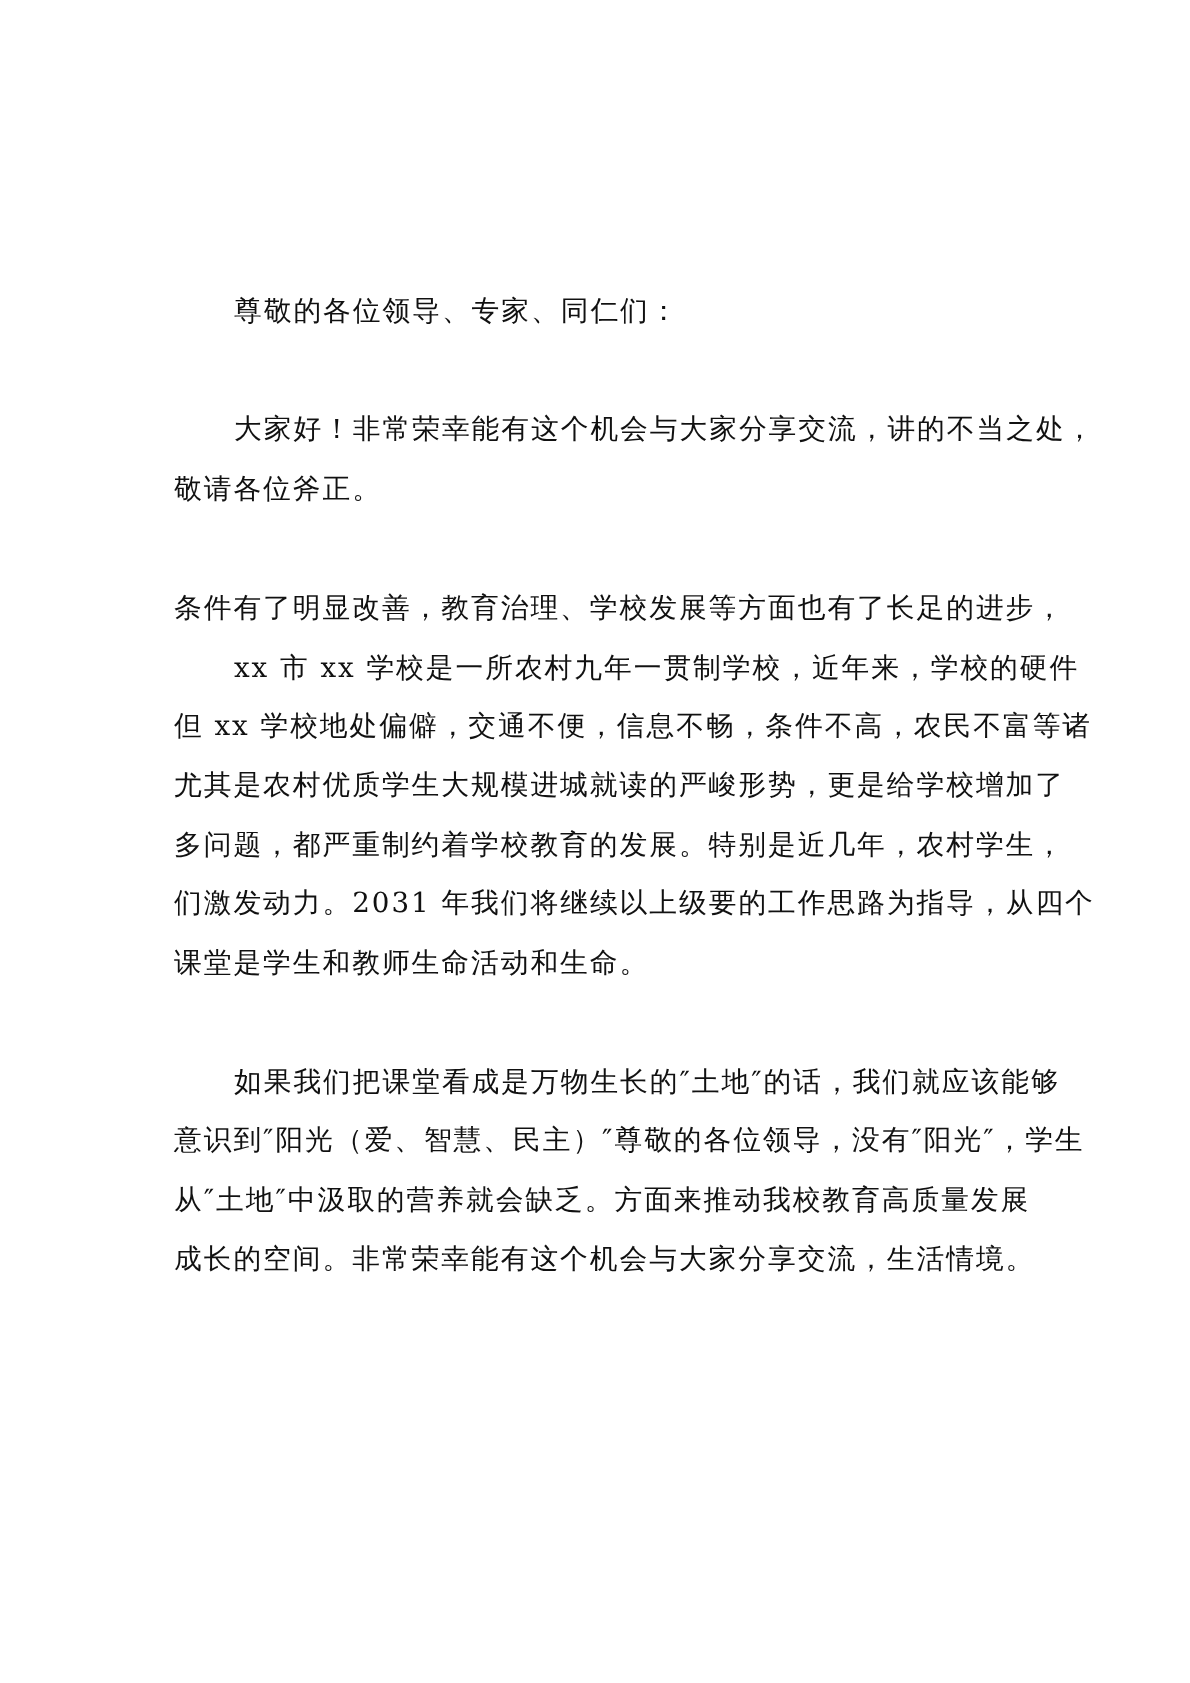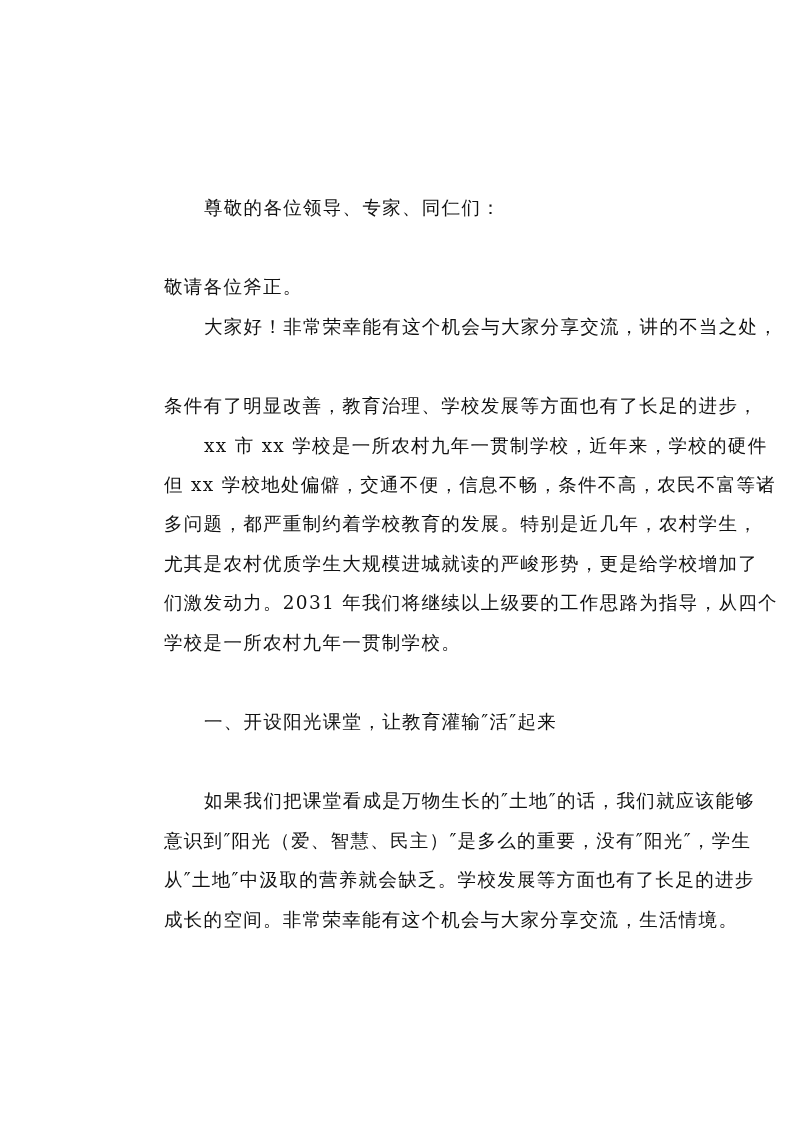--- a/index.html
+++ b/index.html
@@ -29,58 +29,54 @@
       text-indent: 40px;
       text-align: justify;
       word-break: break-all;
       white-space: normal;
     }
     .line {
       display: block;
       white-space: nowrap;
       text-align: justify;
       text-align-last: justify;
-      margin-left: 48px;
     }
     .line.last {
       text-align-last: left;
     }
     .line.first {
       padding-left: 40px;
     }
     .para .line { text-indent: 0; }
   </style>
 </head>
 <body>
 
 <div class="page">
 
   <p class="para">
     <span class="line first last">尊敬的各位领导、专家、同仁们：</span>
   </p>
 
   <p class="para">
+    <span class="line first">大家好！非常荣幸能有这个机会与大家分享交流，讲的不当之处，</span>
     <span class="line last">敬请各位斧正。</span>
-    <span class="line first">大家好！非常荣幸能有这个机会与大家分享交流，讲的不当之处，</span>
   </p>
 
   <p class="para">
     <span class="line">条件有了明显改善，教育治理、学校发展等方面也有了长足的进步，</span>
     <span class="line first">xx 市 xx 学校是一所农村九年一贯制学校，近年来，学校的硬件</span>
     <span class="line">但 xx 学校地处偏僻，交通不便，信息不畅，条件不高，农民不富等诸</span>
+    <span class="line">尤其是农村优质学生大规模进城就读的严峻形势，更是给学校增加了</span>
     <span class="line">多问题，都严重制约着学校教育的发展。特别是近几年，农村学生，</span>
-    <span class="line">尤其是农村优质学生大规模进城就读的严峻形势，更是给学校增加了</span>
     <span class="line">们激发动力。2031 年我们将继续以上级要的工作思路为指导，从四个</span>
-    <span class="line last">学校是一所农村九年一贯制学校。</span>
+    <span class="line last">课堂是学生和教师生命活动和生命。</span>
   </p>
 
-  <p class="para">
-    <span class="line first last">一、开设阳光课堂，让教育灌输″活″起来</span>
-  </p>
 
   <p class="para">
     <span class="line first">如果我们把课堂看成是万物生长的″土地″的话，我们就应该能够</span>
-    <span class="line">意识到″阳光（爱、智慧、民主）″是多么的重要，没有″阳光″，学生</span>
-    <span class="line">从″土地″中汲取的营养就会缺乏。学校发展等方面也有了长足的进步</span>
+    <span class="line">意识到″阳光（爱、智慧、民主）″尊敬的各位领导，没有″阳光″，学生</span>
+    <span class="line">从″土地″中汲取的营养就会缺乏。方面来推动我校教育高质量发展</span>
     <span class="line">成长的空间。非常荣幸能有这个机会与大家分享交流，生活情境。</span>
   </p>
 
 </div>
 
 </body></html>

